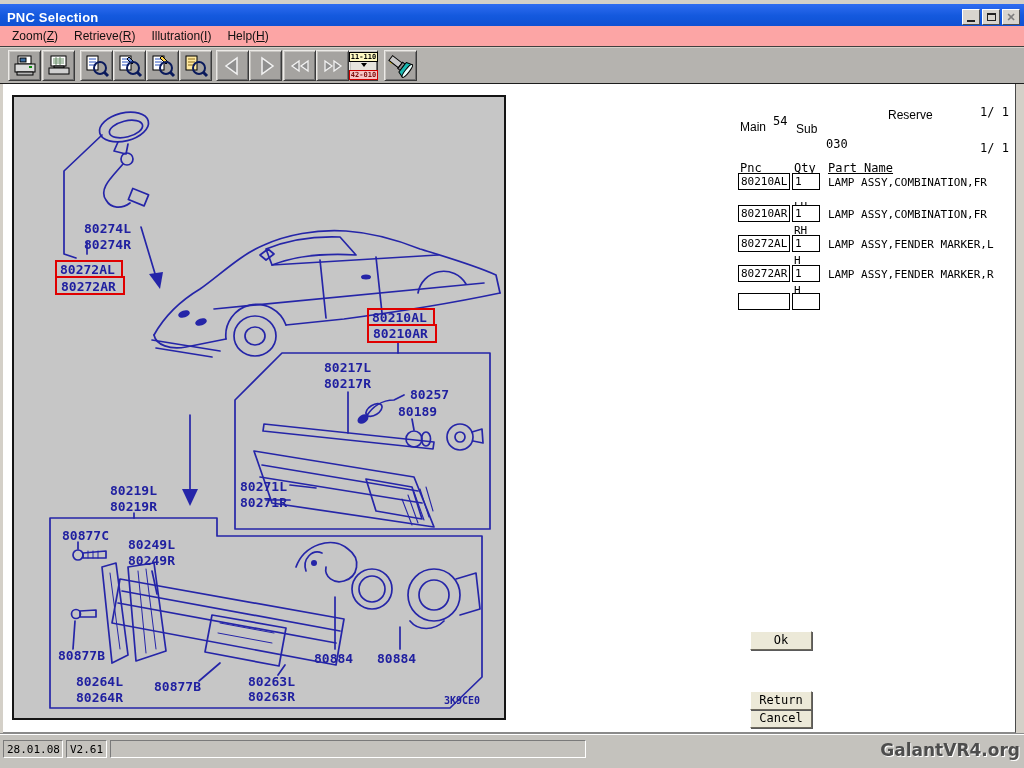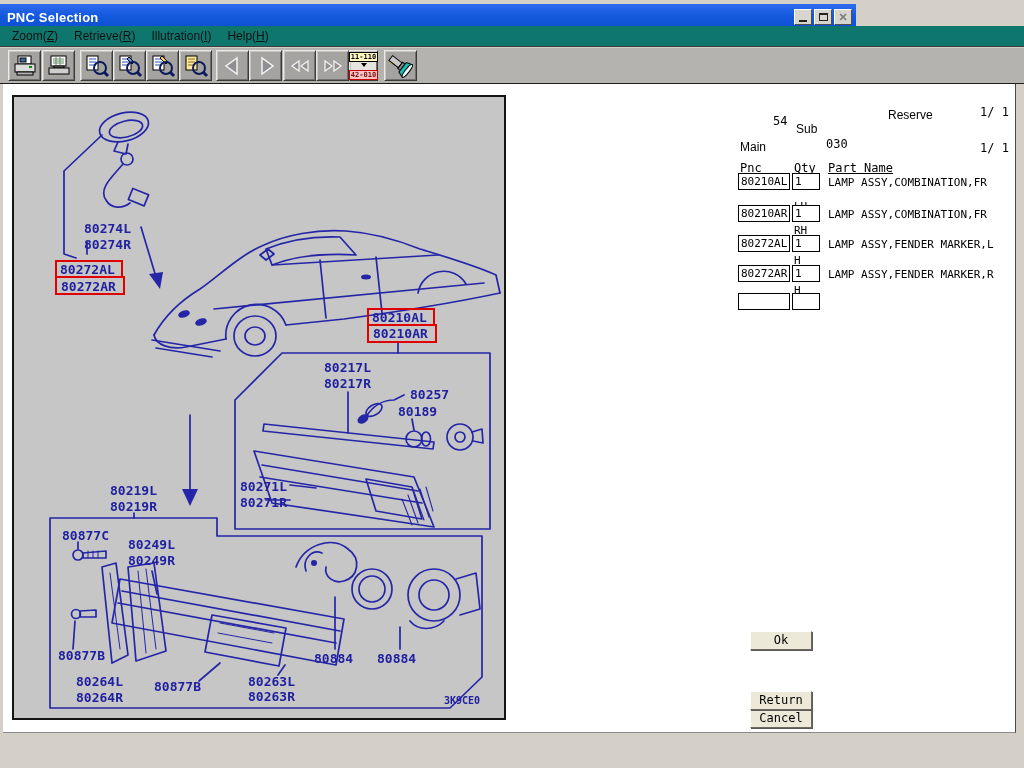--- a/index.html
+++ b/index.html
@@ -1,36 +1,36 @@
 <!DOCTYPE html>
 <html><head>
 <meta charset="utf-8">
 <style>
   * { box-sizing: border-box; margin: 0; padding: 0; }
   html,body { width:1024px; height:768px; overflow:hidden; }
   body { font-family:"Liberation Sans", sans-serif; background:#d4d0c8; }
   .window { position:relative; width:1024px; height:768px; background:#d4d0c8; overflow:hidden; }
 
   
-  .titlebar { position:absolute; left:0; top:4px; width:856px; height:26px;
+  .titlebar { position:absolute; left:0; top:4px; width:1024px; height:26px;
     background:linear-gradient(180deg,#2f6cf0 0%, #1459de 45%, #0d4ecf 100%);
     display:flex; align-items:center; padding-left:7px; }
   .title-text { color:#fff; font-weight:bold; font-size:13px; letter-spacing:.2px; }
   .tctrls { position:absolute; right:4px; top:5px; display:flex; gap:2px; }
   .tctrl { width:18px; height:16px; background:#d8d5ce;
     border-top:1px solid #fff; border-left:1px solid #fff;
     border-right:1px solid #4f4f4f; border-bottom:1px solid #4f4f4f;
     display:flex; align-items:center; justify-content:center; }
   .glyph-min { width:8px; height:2px; background:#222; margin-top:8px; }
   .glyph-max { width:9px; height:8px; border:1px solid #222; border-top-width:2px; }
   .glyph-close { font-size:11px; font-weight:bold; color:#7d7d7d; line-height:1; }
 
   
   .menubar { position:absolute; left:0; top:26px; width:1024px; height:21px;
-    background:#0f766e; border-bottom:1px solid #3f3f3f;
+    background:#fca5a5; border-bottom:1px solid #3f3f3f;
     display:flex; align-items:center; font-size:12px; color:#111; padding-left:4px; }
   .menu-item { padding:0 8px; height:21px; line-height:21px; cursor:default; }
 
   
   .toolbar { position:absolute; left:0; top:48px; width:1024px; height:36px;
     background:#b5b3af; border-bottom:1px solid #1c1c1c; }
   .tbtn { position:absolute; top:2px; width:33px; height:31px; background:#a5a3a0;
     border-top:1px solid #eceae7; border-left:1px solid #eceae7;
     border-right:1px solid #3a3a3a; border-bottom:1px solid #3a3a3a;
     box-shadow: inset 1px 1px 0 #c6c4c0, inset -1px -1px 0 #707070;
@@ -333,21 +333,21 @@
           <text x="140" y="594">80877B</text>
           <text x="234" y="589">80263L</text>
           <text x="234" y="604">80263R</text>
           <text x="300" y="566">80884</text>
           <text x="363" y="566">80884</text>
           <text x="430" y="607" class="small">3K9CE0</text>
         </g>
       </svg>
     </div>
 
-    <span class="lbl-sans" style="left:740px; top:36px;margin-top:20px;">Main</span>
+    <span class="lbl-sans" style="left:740px; top:36px;">Main</span>
     <span class="lbl-mono" style="left:773px; top:30px;">54</span>
     <span class="lbl-sans" style="left:796px; top:38px;">Sub</span>
     <span class="lbl-mono" style="left:826px; top:31px;margin-top:22px;">030</span>
     <span class="lbl-sans" style="left:888px; top:24px;">Reserve</span>
     <span class="lbl-mono" style="left:980px; top:21px;">1/ 1</span>
     <span class="lbl-mono" style="left:980px; top:57px;">1/ 1</span>
 
     <span class="lbl-mono hdr" style="left:740px; top:77px;">Pnc</span>
     <span class="lbl-mono hdr" style="left:794px; top:77px;">Qty</span>
     <span class="lbl-mono hdr" style="left:828px; top:77px;">Part Name</span>
@@ -373,14 +373,20 @@
     <span class="name-text" style="left:794px; top:200px;">H</span>
 
     <div class="field-box" style="left:738px; top:209px; width:52px;"></div>
     <div class="field-box" style="left:792px; top:209px; width:28px;"></div>
 
     <div class="pbtn" style="top:547px;">Ok</div>
     <div class="pbtn" style="top:577px;margin-top:48px;">Cancel</div>
     <div class="pbtn" style="top:607px;">Return</div>
   </div>
 
+  <div class="statusbar">
+    <div class="spanel" style="left:3px; width:60px;">28.01.08</div>
+    <div class="spanel" style="left:66px; width:41px;">V2.61</div>
+    <div class="spanel" style="left:110px; width:476px;"></div>
+    <div class="watermark">GalantVR4.org</div>
+  </div>
 
 </div>
 
 </body></html>

